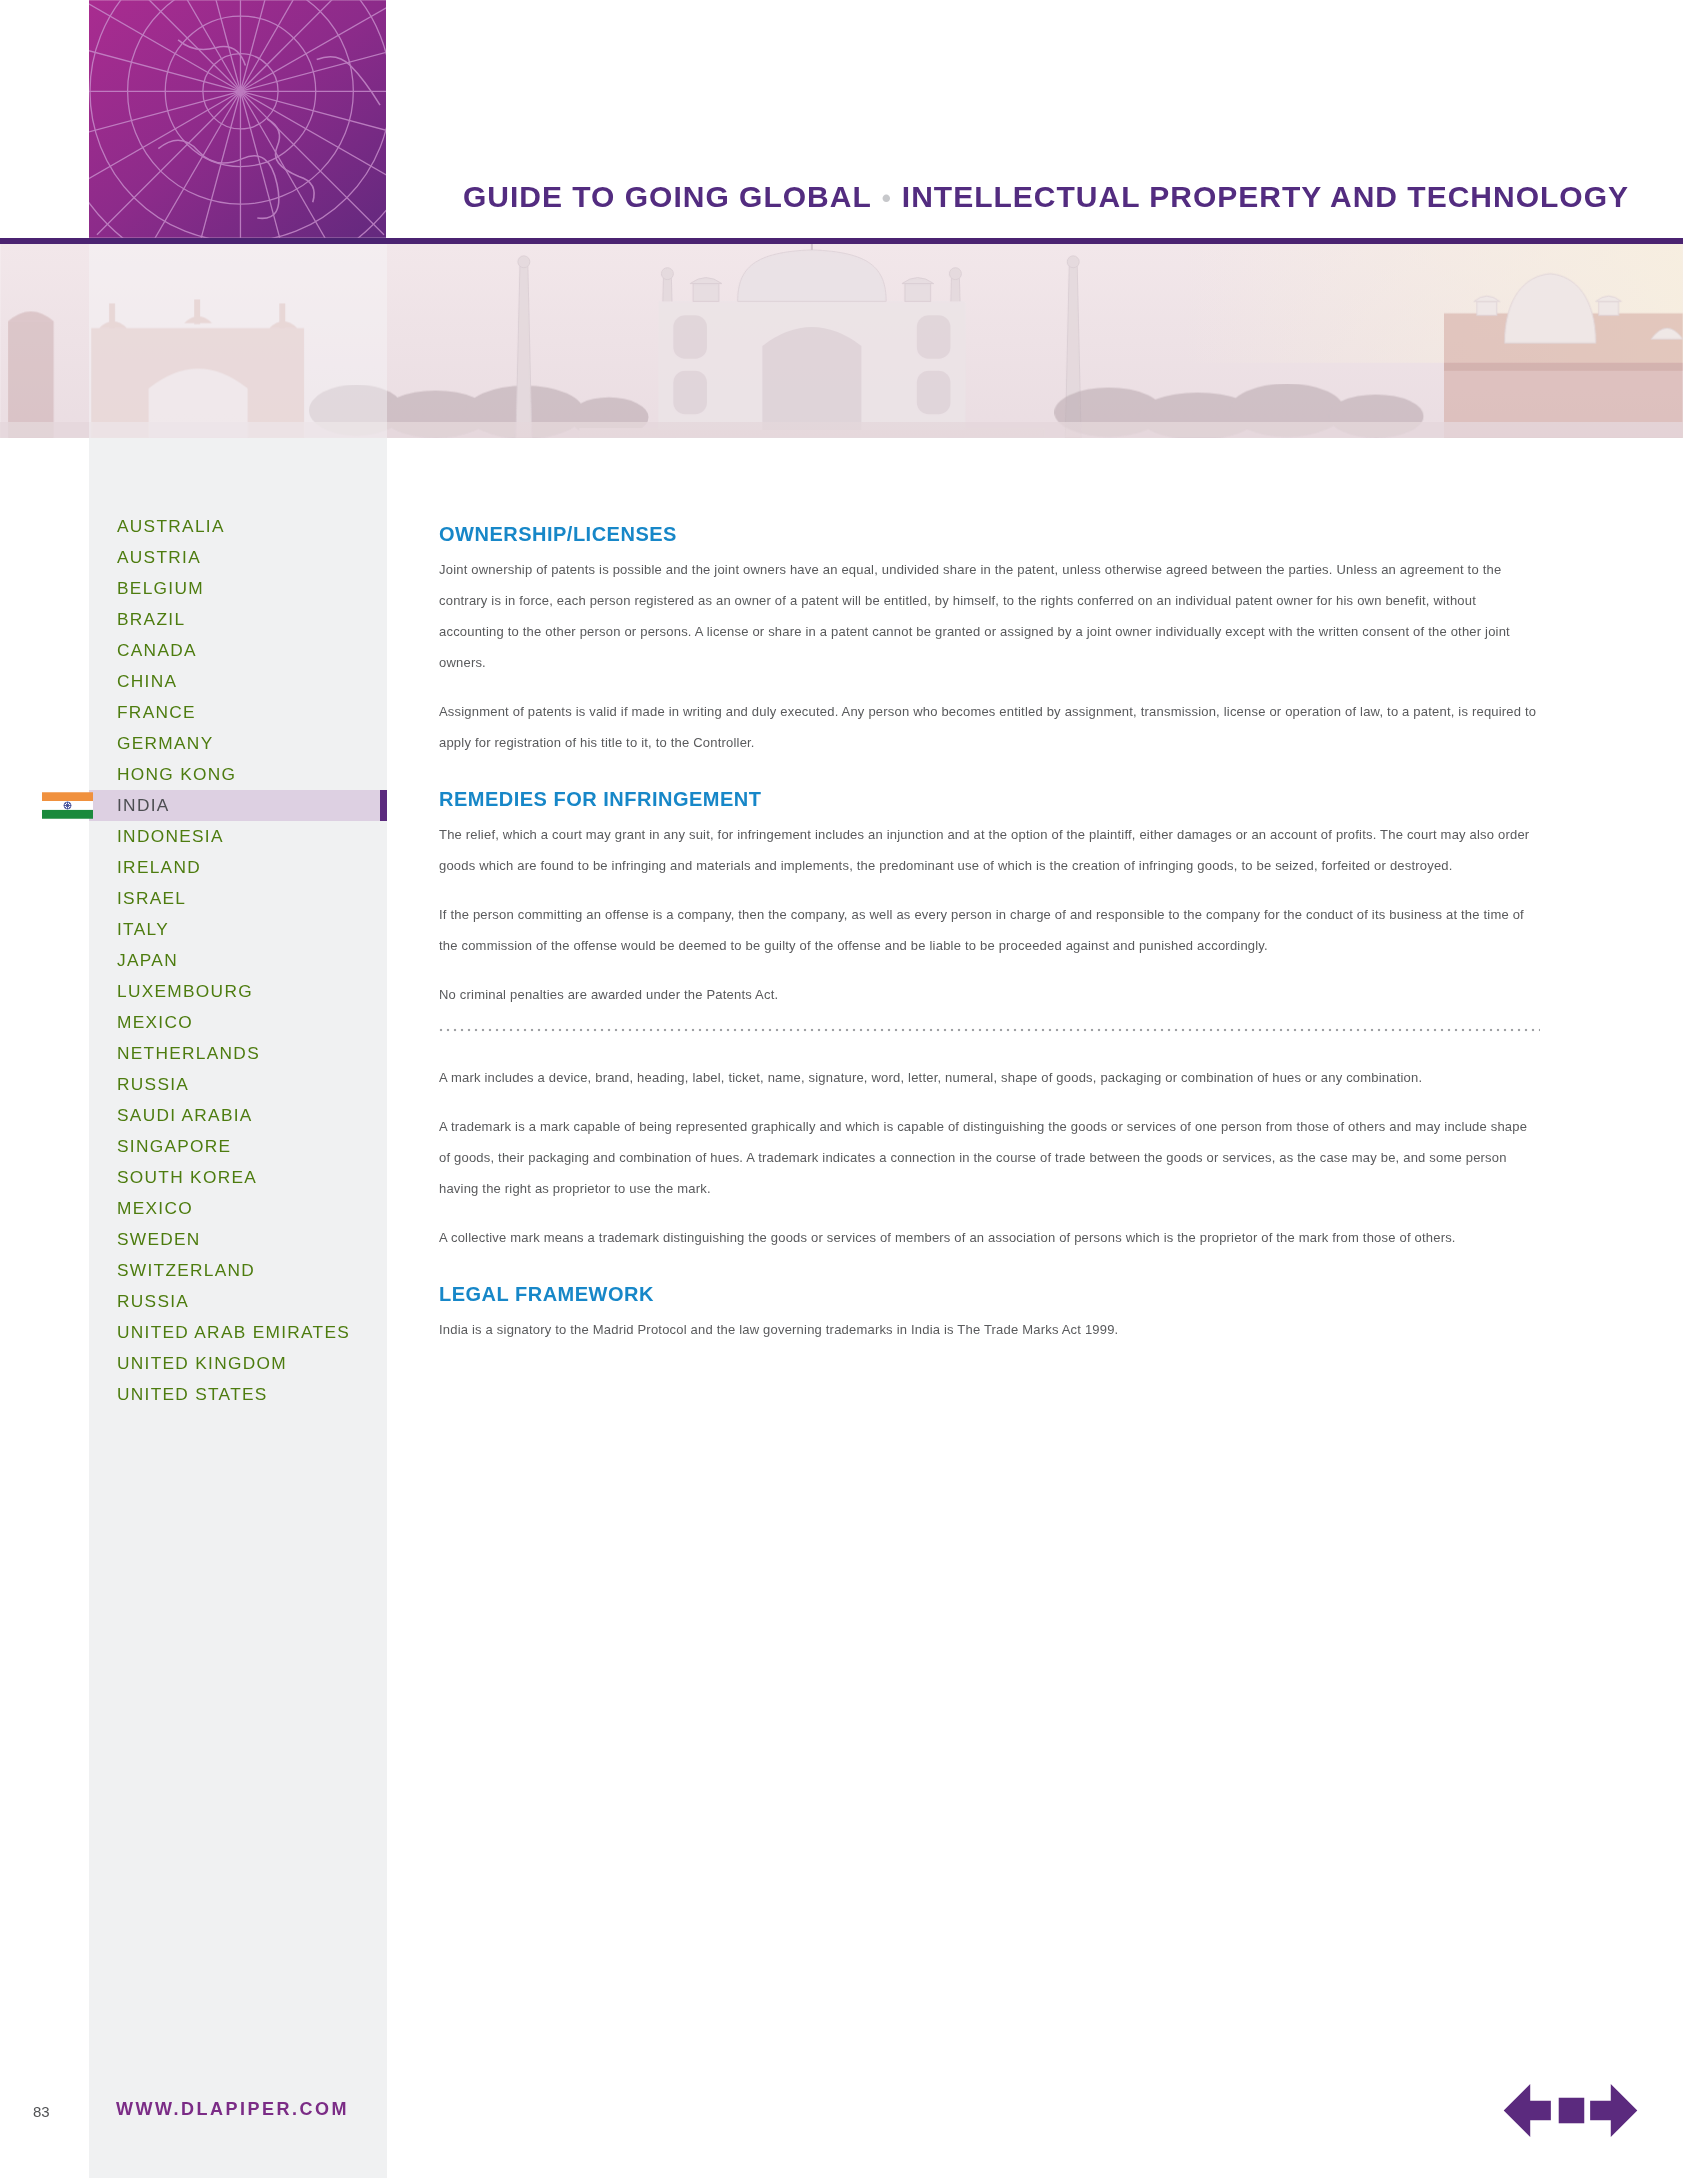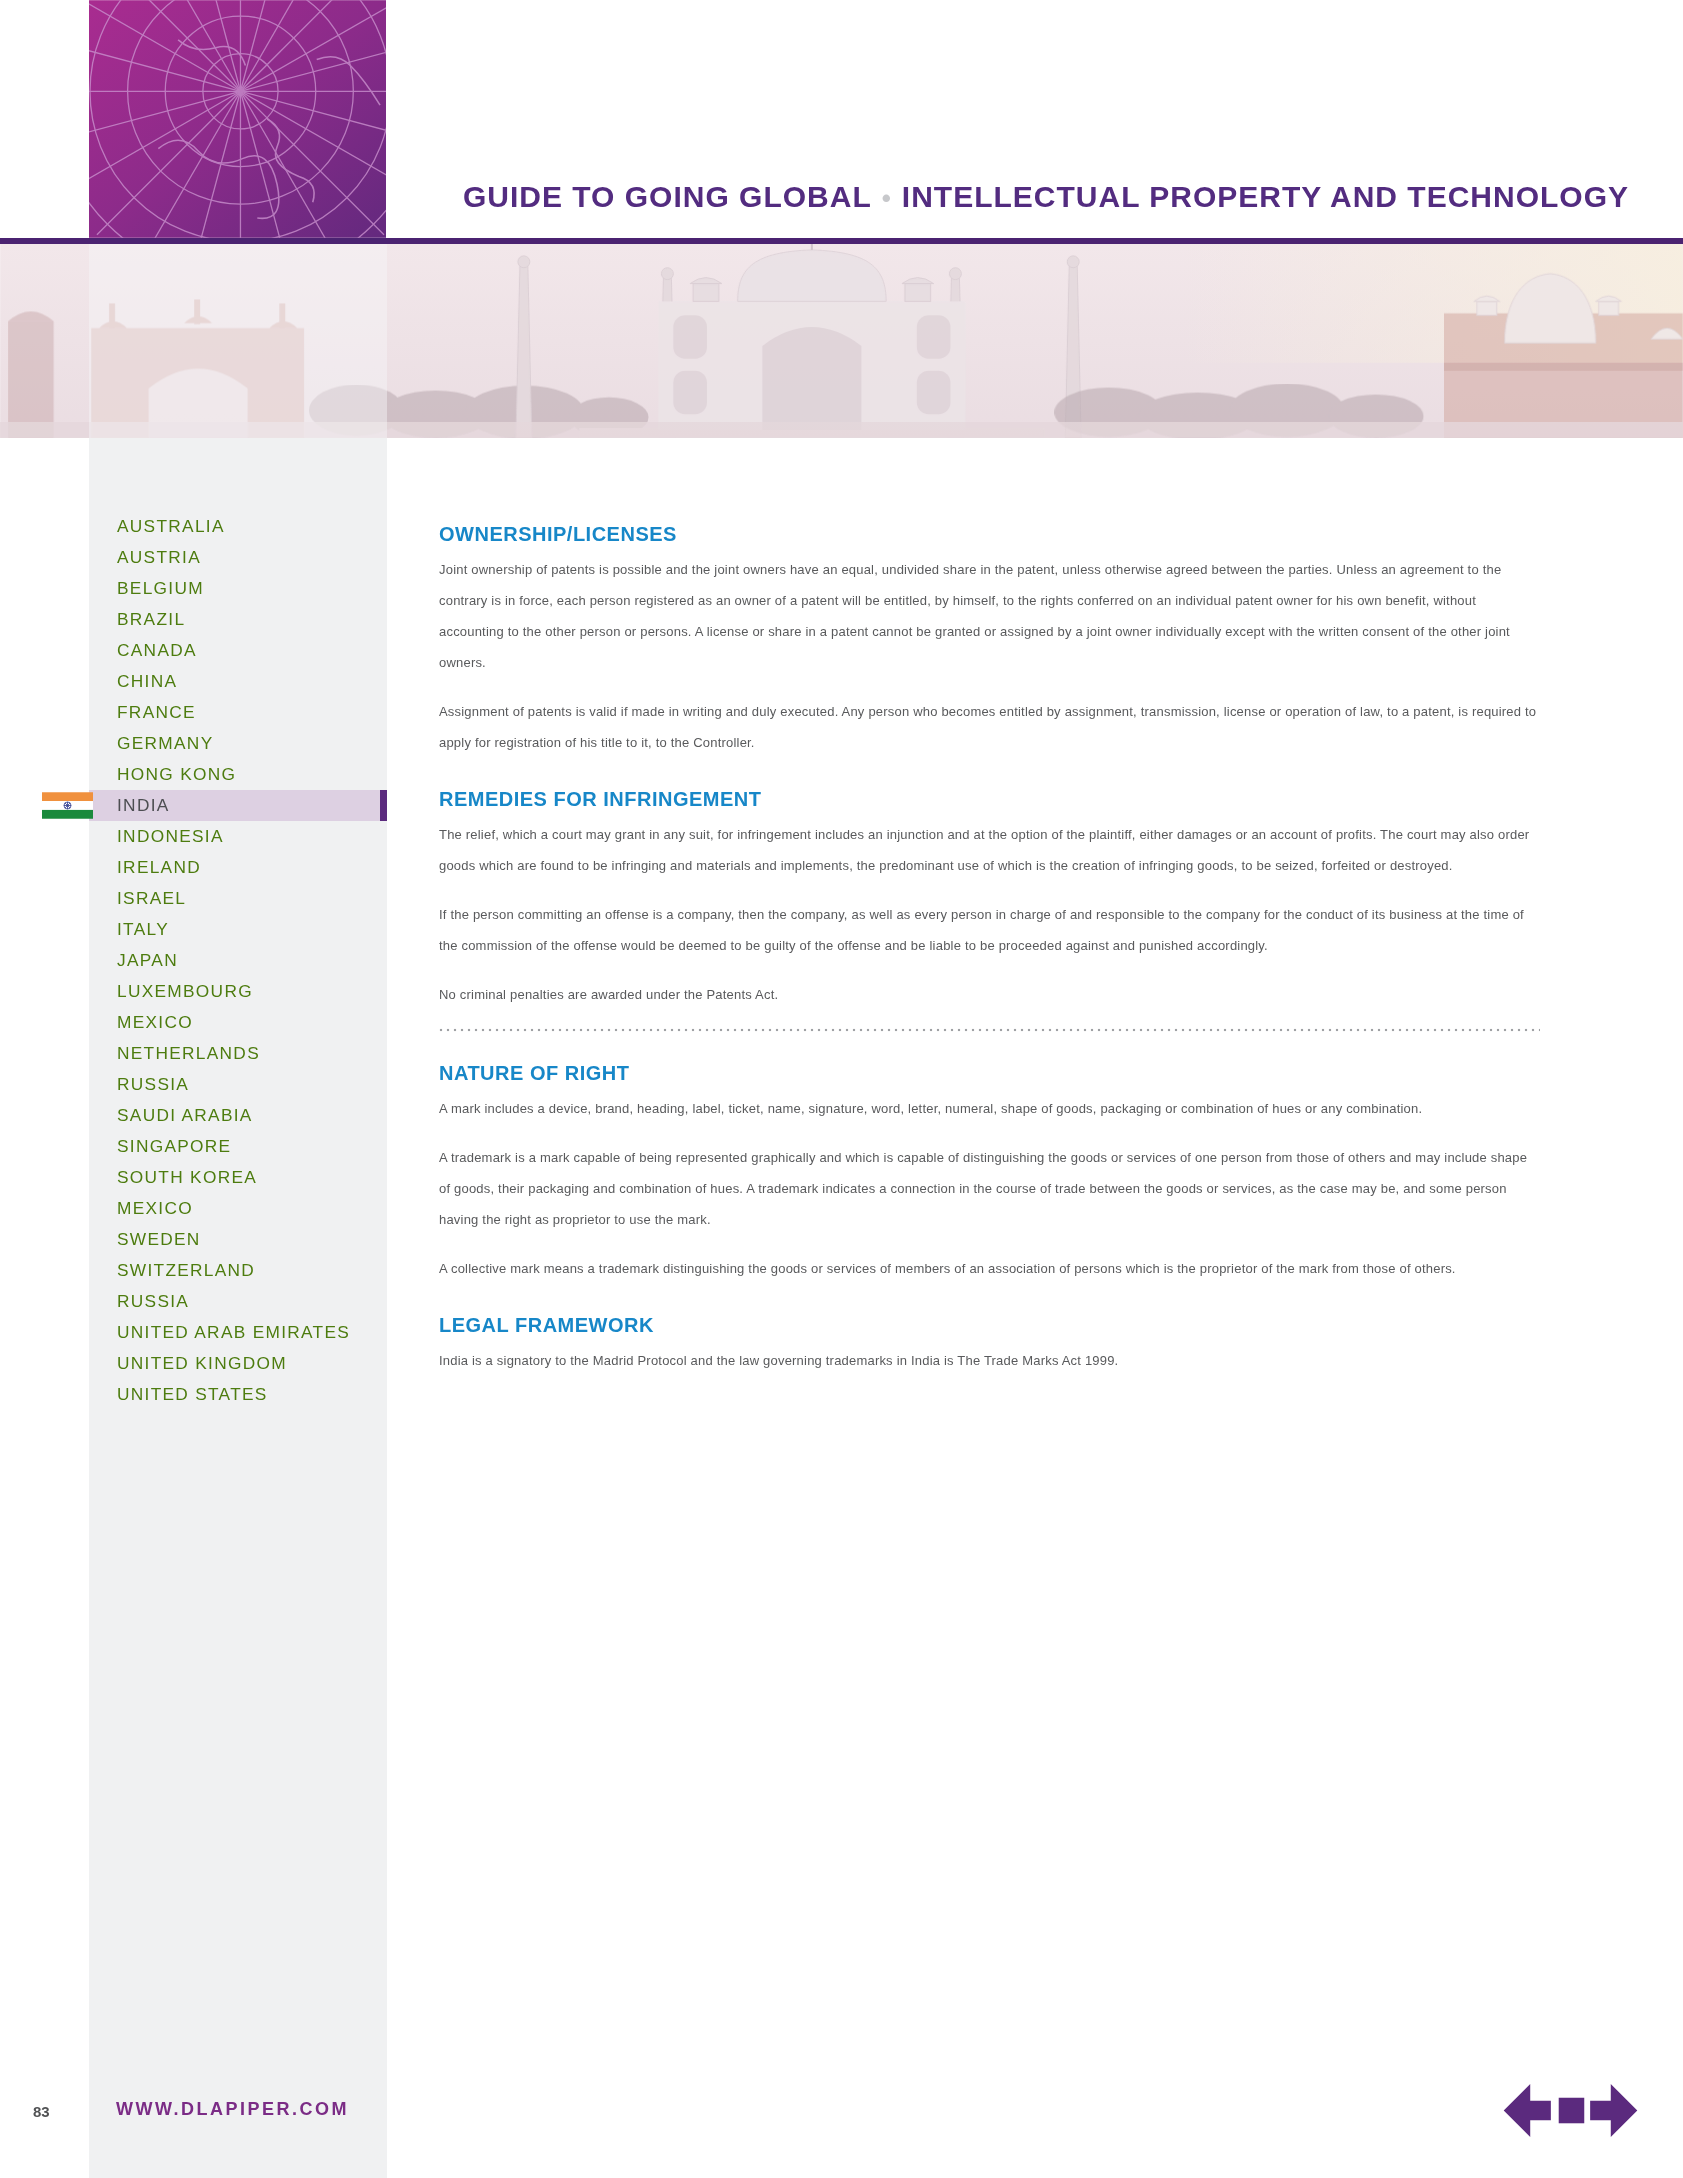--- a/index.html
+++ b/index.html
@@ -30,21 +30,21 @@
   
   .content{position:absolute;left:439px;top:0;width:1101px;padding-top:511px;color:#595a5c;}
   .content h3{margin:30px 0 8px 0;font-size:20px;font-weight:700;letter-spacing:0.5px;color:#1787c8;}
   .content section:first-of-type h3{margin-top:12px;}
   .content p{margin:0 0 18px 0;font-size:13px;font-weight:300;line-height:31px;letter-spacing:0.2px;}
   .content h2{margin:42px 0 10px 0;font-size:23px;font-weight:700;letter-spacing:1.5px;color:#532c80;}
   .dotted-rule{height:4px;margin:0 0 30px 0;background-image:radial-gradient(circle at 2px 2px,#9fa1a4 1.3px,transparent 1.6px);
         background-size:7px 4px;background-repeat:repeat-x;}
 
   
-  .page-num{position:absolute;left:33px;top:2103px;font-size:15px;font-weight:700;color:#515254;text-align:right;}
+  .page-num{position:absolute;left:33px;top:2103px;font-size:15px;font-weight:400;color:#515254;text-align:right;}
   .footer-url{position:absolute;left:116px;top:2099px;font-size:18px;font-weight:600;
         letter-spacing:2.5px;color:#7b2c86;text-decoration:none;}
   .nav-arrows{position:absolute;left:1501px;top:2083px;width:139px;height:56px;cursor:pointer;}
 </style>
 </head>
 <body>
 
 <div class="page">
 
   <div class="globe-block">
@@ -253,21 +253,20 @@
     <section>
       <h3>REMEDIES FOR INFRINGEMENT</h3>
       <p>The relief, which a court may grant in any suit, for infringement includes an injunction and at the option of the plaintiff, either damages or an account of profits. The court may also order goods which are found to be infringing and materials and implements, the predominant use of which is the creation of infringing goods, to be seized, forfeited or destroyed.</p>
       <p>If the person committing an offense is a company, then the company, as well as every person in charge of and responsible to the company for the conduct of its business at the time of the commission of the offense would be deemed to be guilty of the offense and be liable to be proceeded against and punished accordingly.</p>
       <p>No criminal penalties are awarded under the Patents Act.</p>
     </section>
 
     <div class="dotted-rule"></div>
 
     <section>
-      <h3>NATURE OF RIGHT</h3>
       <p>A mark includes a device, brand, heading, label, ticket, name, signature, word, letter, numeral, shape of goods, packaging or combination of hues or any combination.</p>
       <p>A trademark is a mark capable of being represented graphically and which is capable of distinguishing the goods or services of one person from those of others and may include shape of goods, their packaging and combination of hues. A trademark indicates a connection in the course of trade between the goods or services, as the case may be, and some person having the right as proprietor to use the mark.</p>
       <p>A collective mark means a trademark distinguishing the goods or services of members of an association of persons which is the proprietor of the mark from those of others.</p>
     </section>
     <section>
       <h3>LEGAL FRAMEWORK</h3>
       <p>India is a signatory to the Madrid Protocol and the law governing trademarks in India is The Trade Marks Act 1999.</p>
     </section>
   </main>
 

